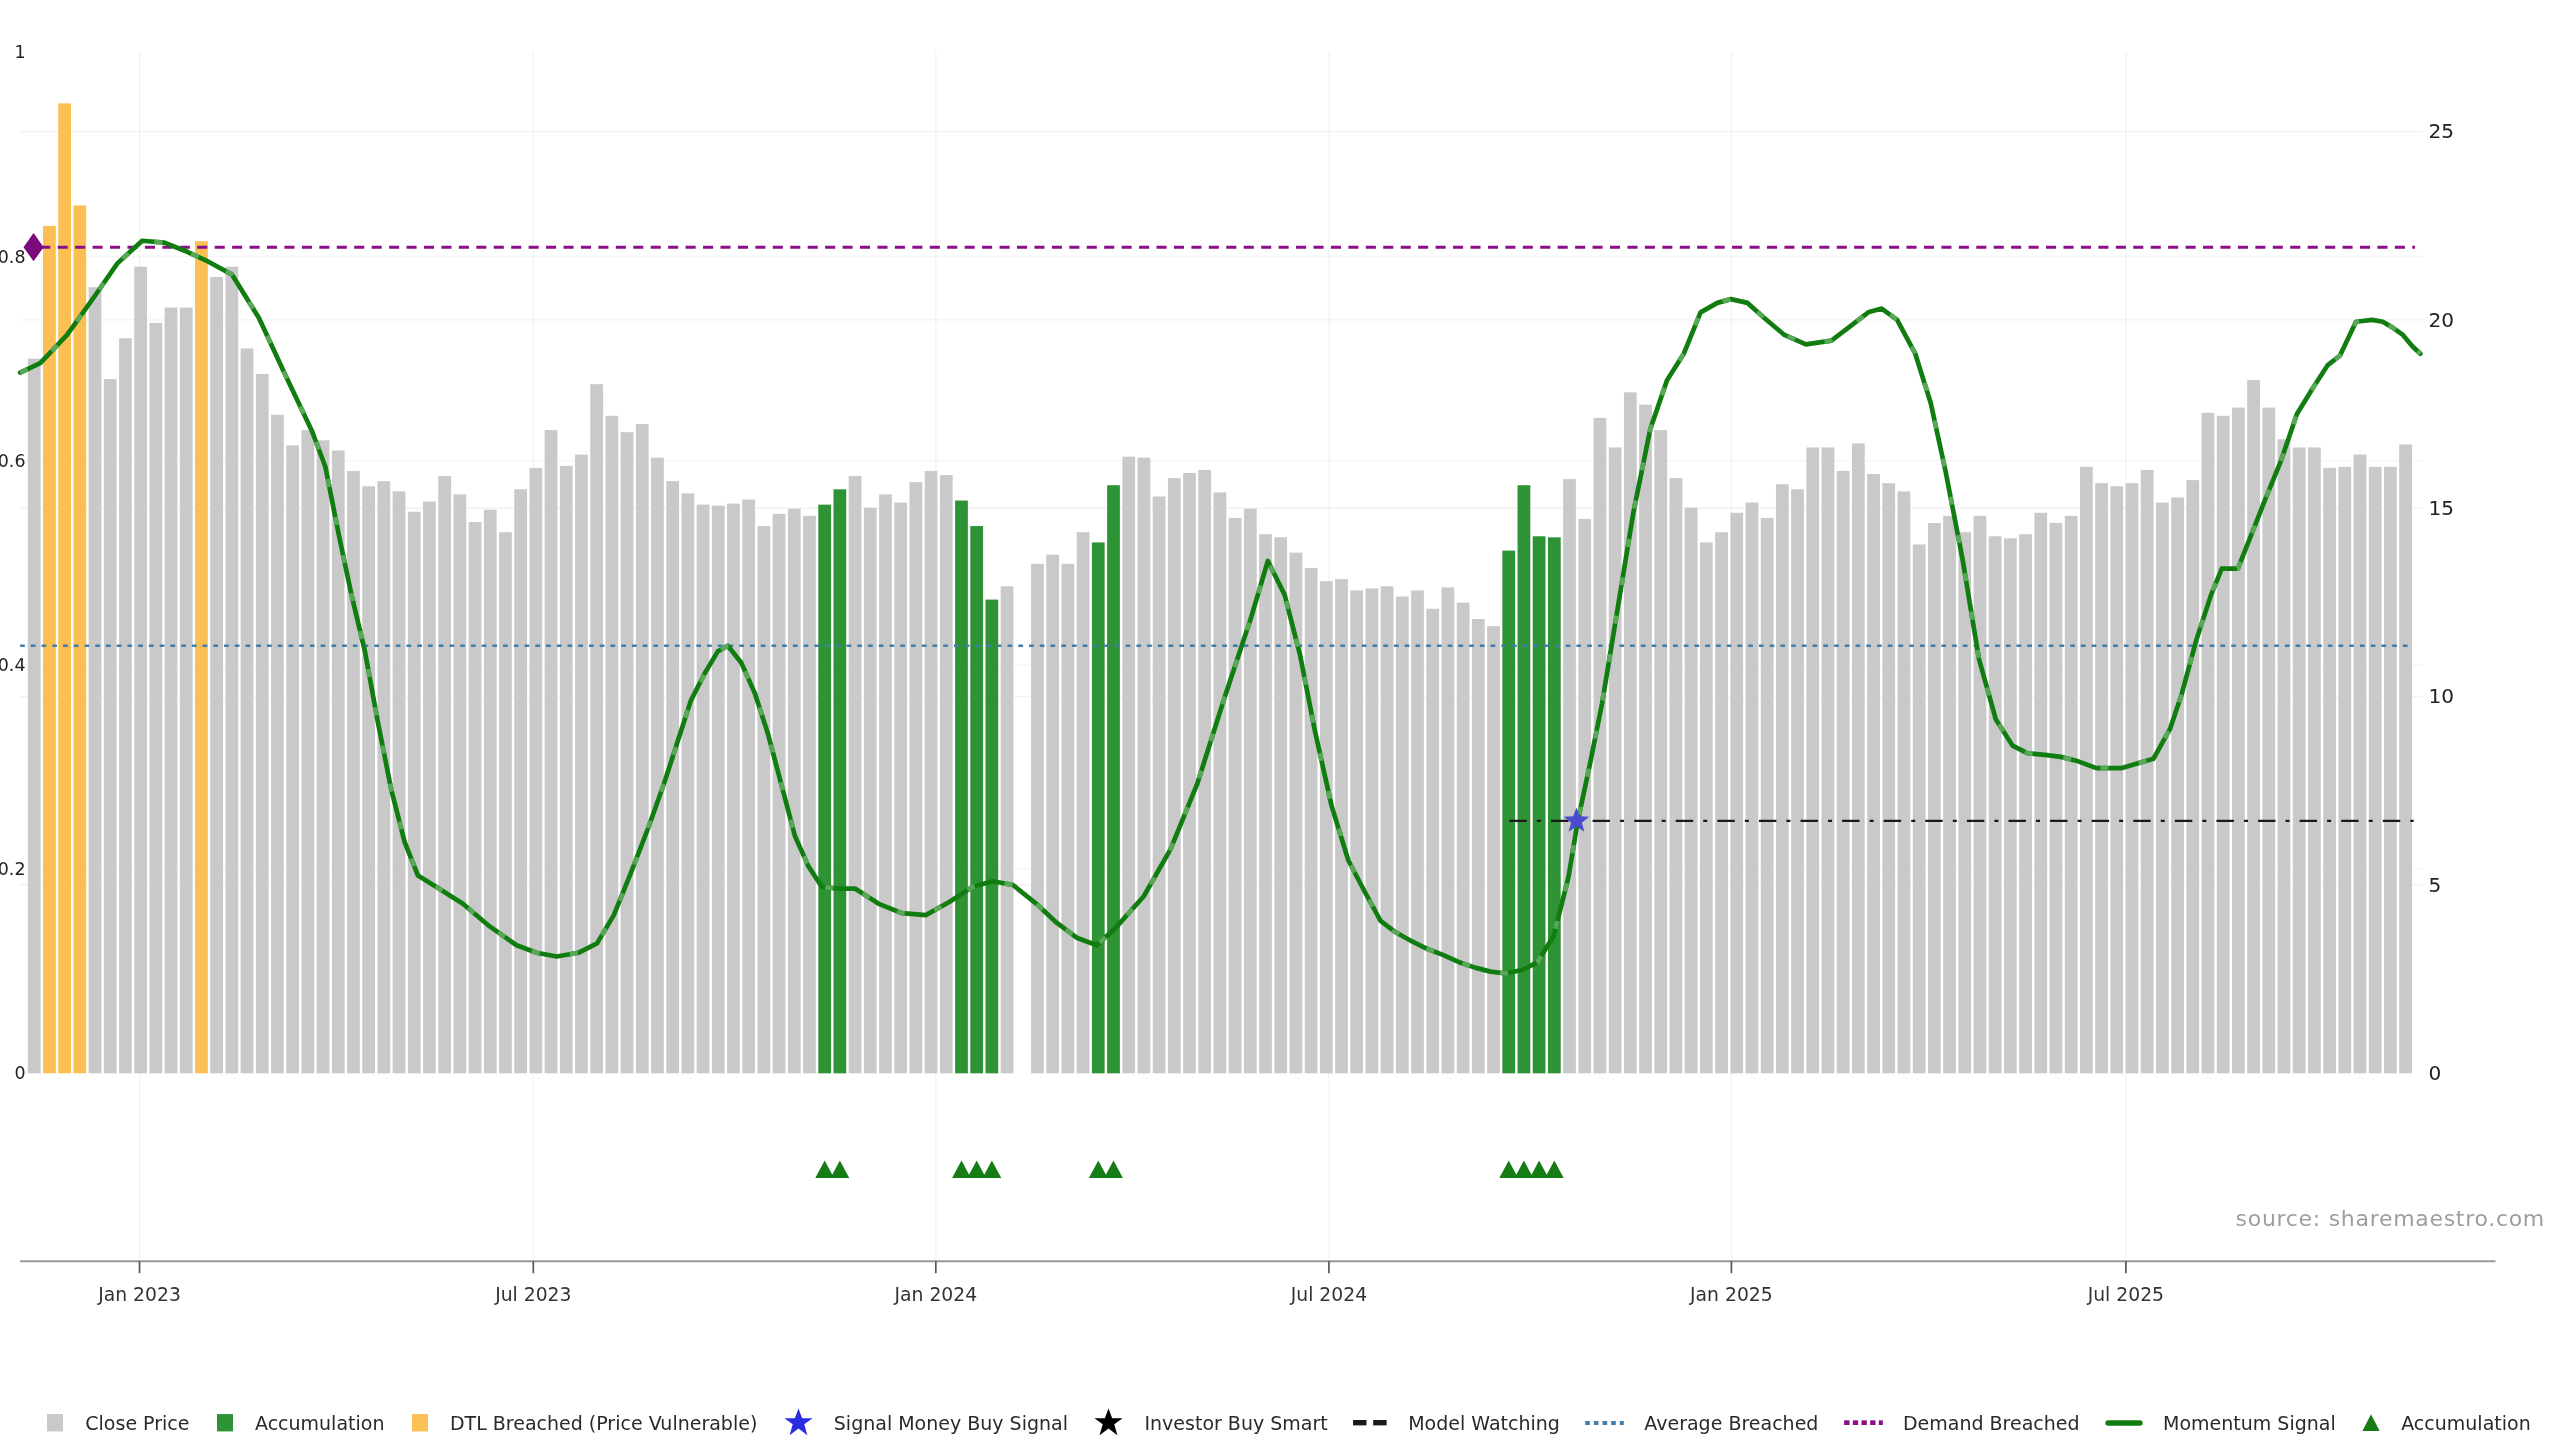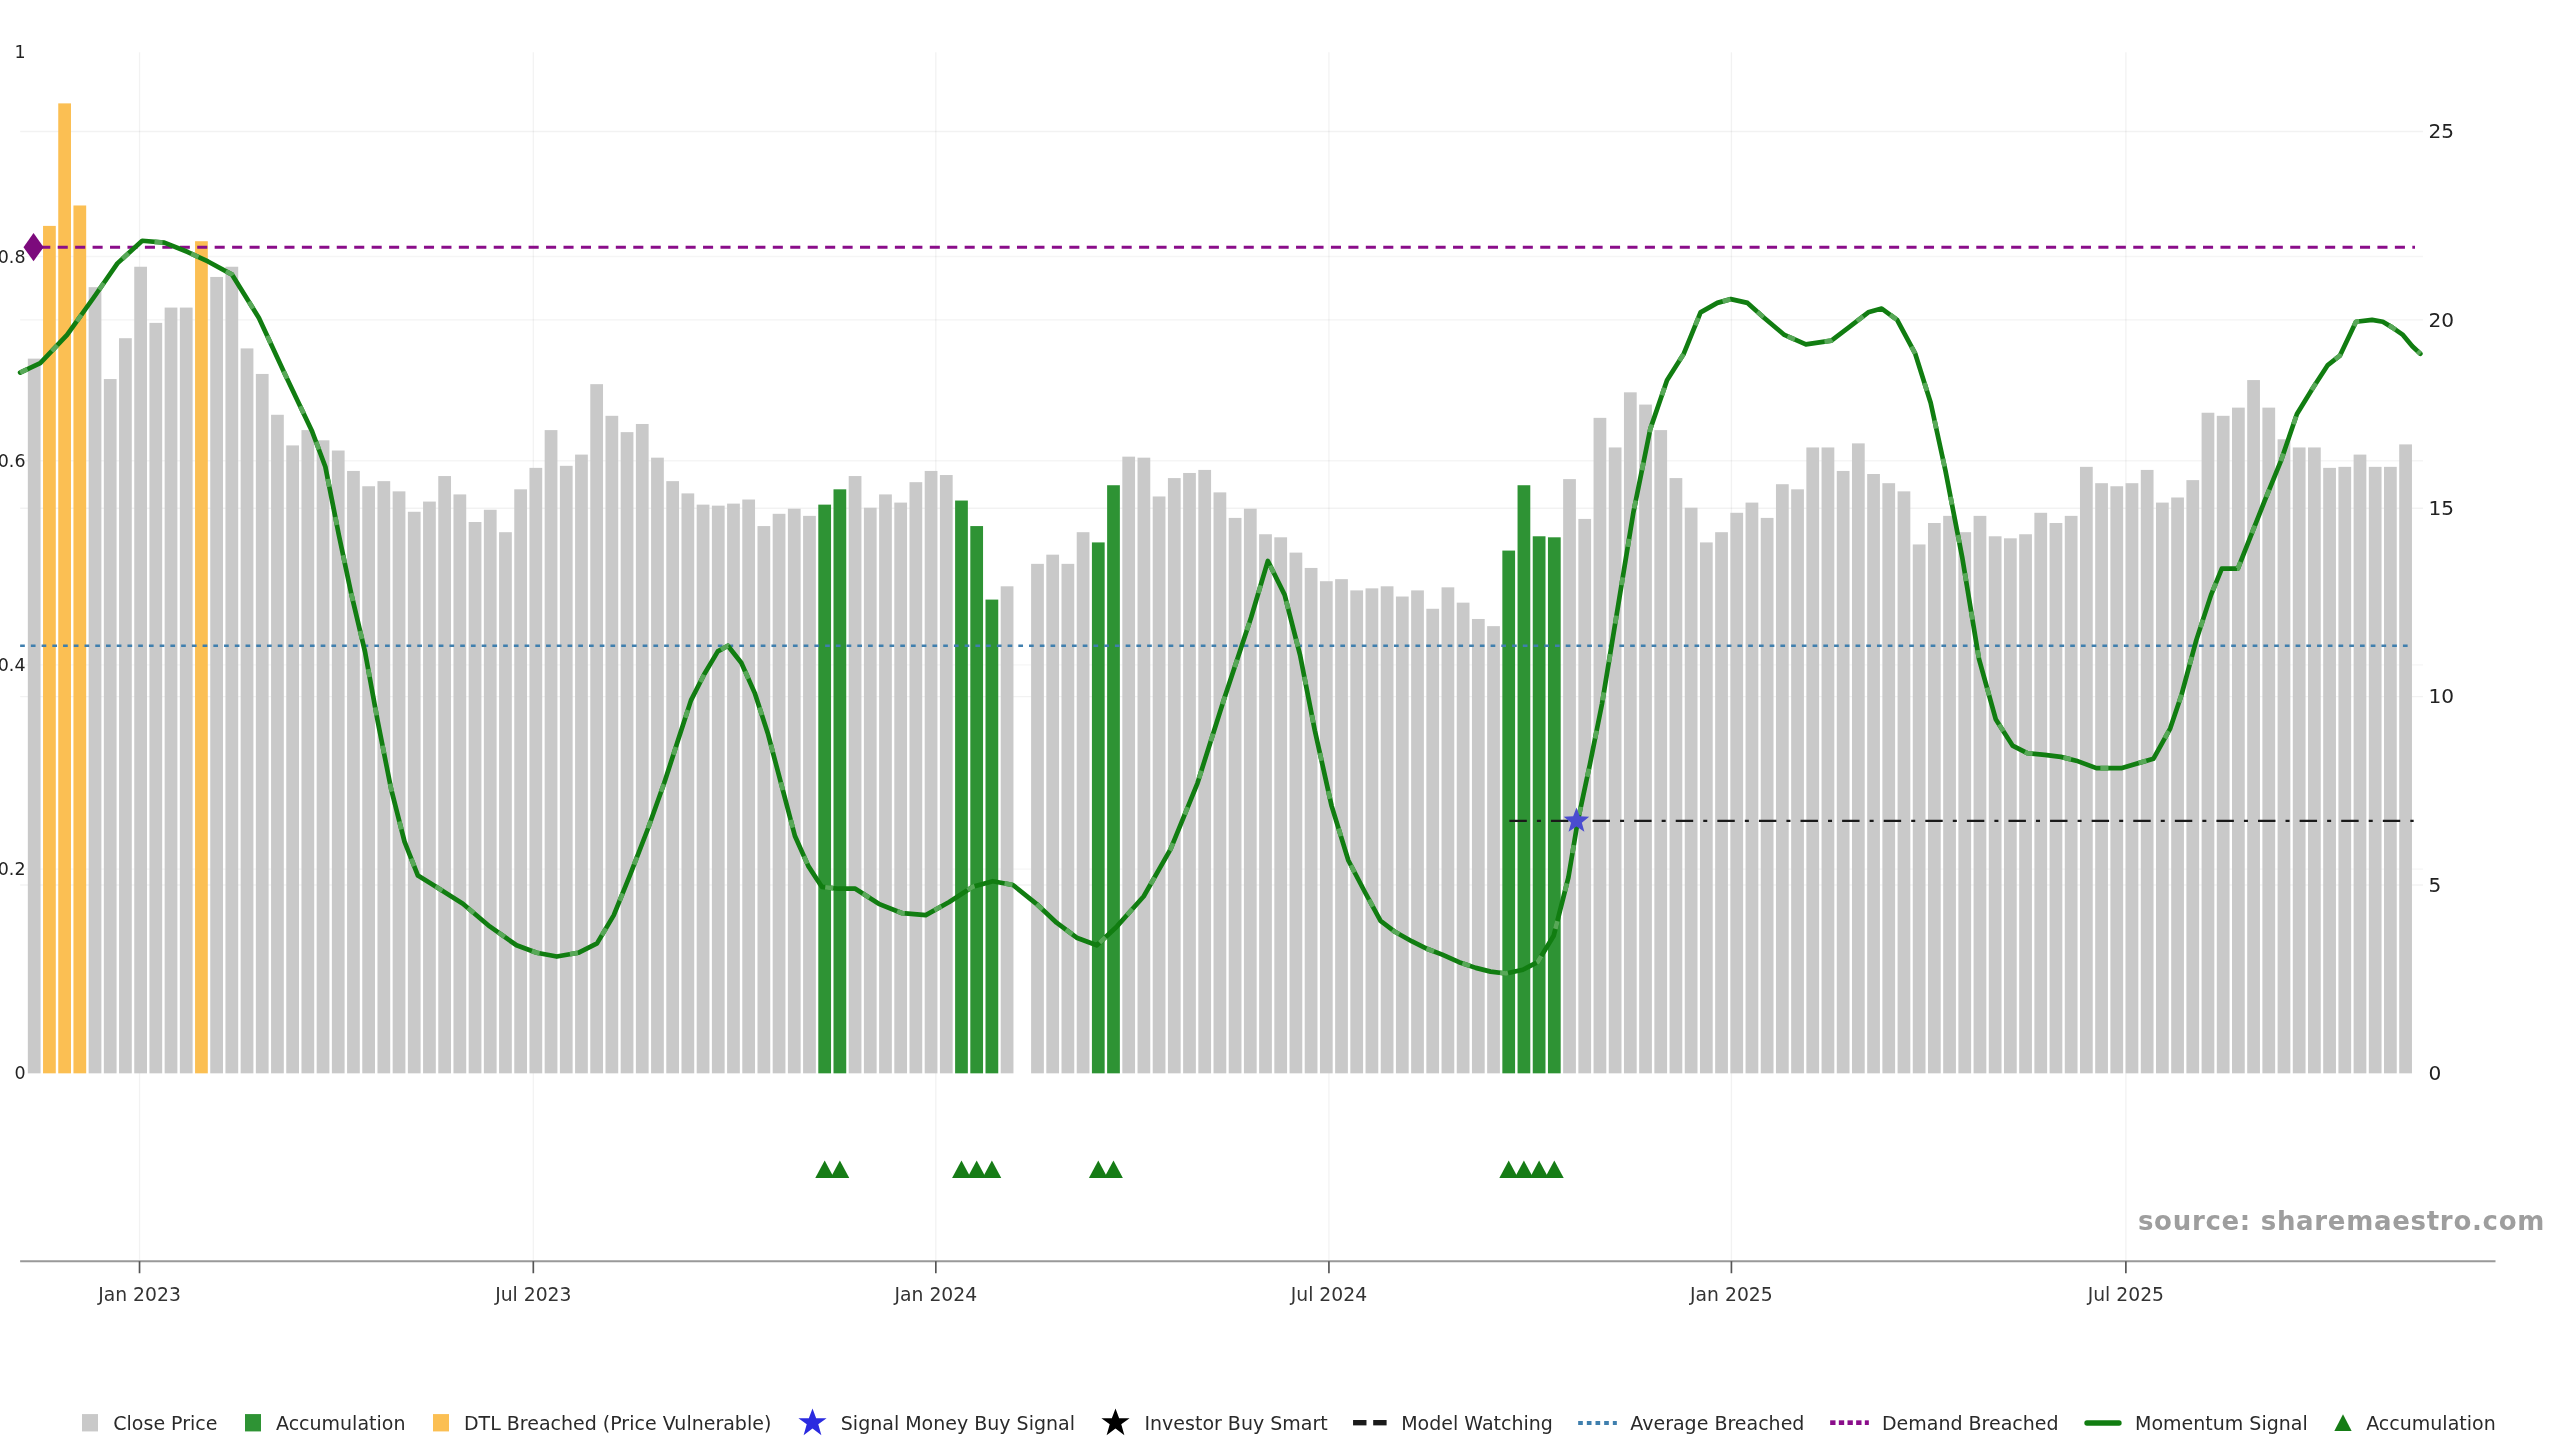--- a/index.html
+++ b/index.html
@@ -1,21 +1,21 @@
 <!DOCTYPE html>
 <html style="font-size:10.7px"><head>
 <meta charset="utf-8">
 <style>
   html,body{margin:0;padding:0;background:#fff;}
   body{font-family:"DejaVu Sans","Liberation Sans",sans-serif;}
   .stage{position:relative;width:2576px;height:1449px;background:#fff;overflow:hidden;transform-origin:0 0;}
   .stage svg.chart{position:absolute;left:0;top:0;}
-  .source{position:absolute;top:1206px;right:31px;font-size:26px;color:#9e9e9e;letter-spacing:0.7px;font-weight:bold;}
+  .source{position:absolute;top:1206px;right:31px;font-size:22px;color:#9e9e9e;letter-spacing:0.7px;}
   .legend{position:absolute;left:0;right:0;top:1407px;display:flex;justify-content:center;align-items:center;gap:25.5px;}
-  .li{display:flex;align-items:center;gap:13px;font-size:19px;color:#2a2a2a;white-space:nowrap;cursor:pointer;}
+  .li{display:flex;align-items:center;gap:20px;font-size:19px;color:#2a2a2a;white-space:nowrap;cursor:pointer;}
   .li svg{display:block;}
   text{font-family:"DejaVu Sans","Liberation Sans",sans-serif;}
 </style>
 </head>
 <body>
 
 <div class="stage">
 
   <svg class="chart" id="chart" width="2576" height="1449" viewBox="0 0 3840 2160">
       <line x1="30" x2="3612" y1="196" y2="196" stroke="#000000" stroke-opacity="0.05" stroke-width="2"></line>

